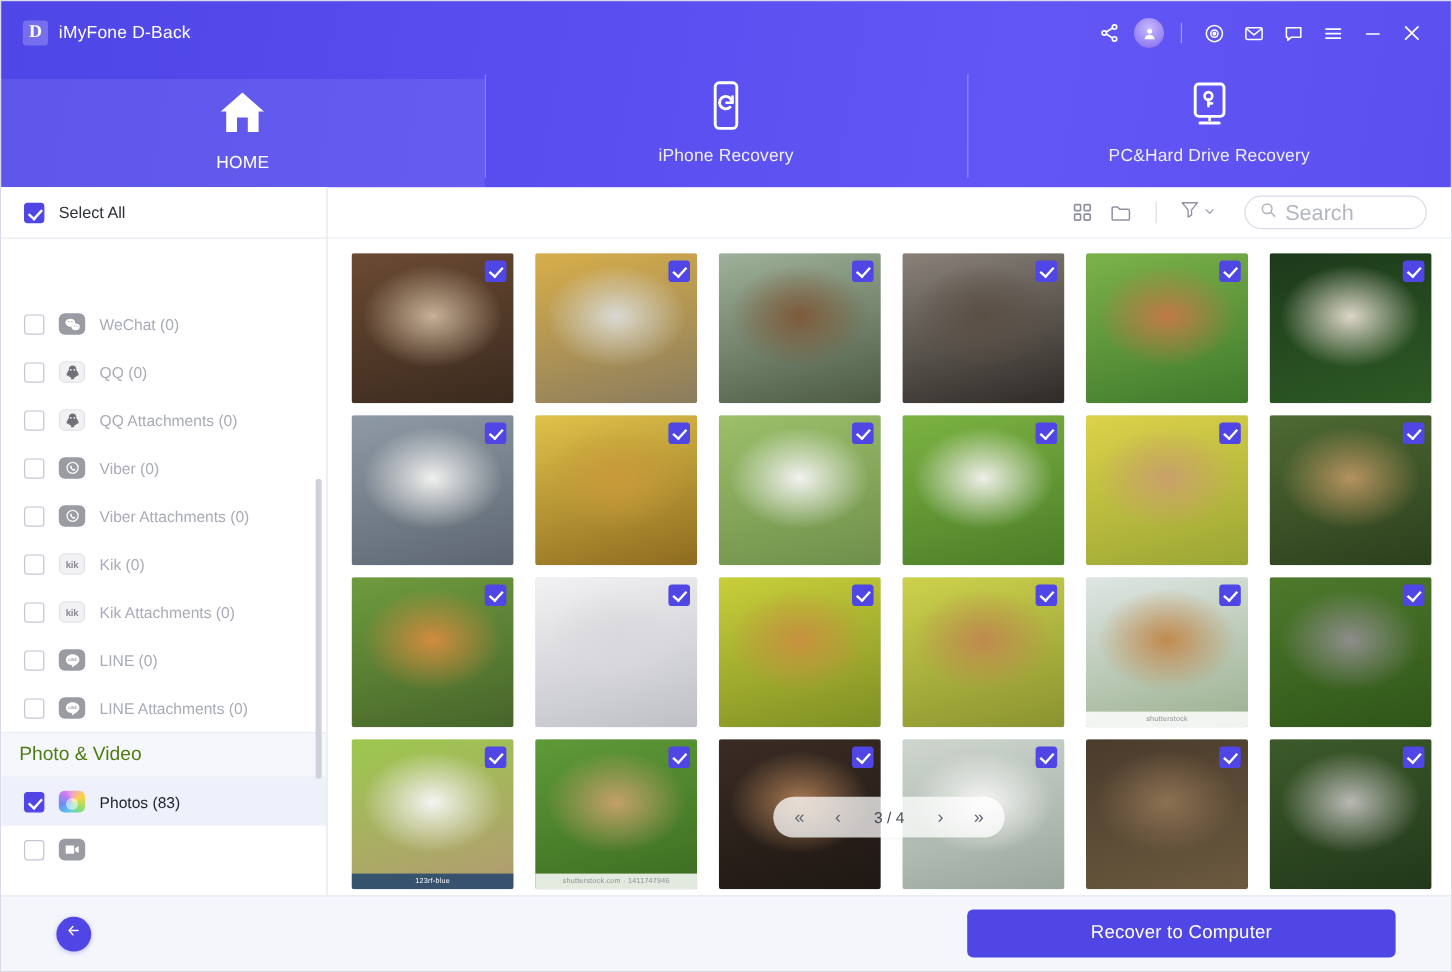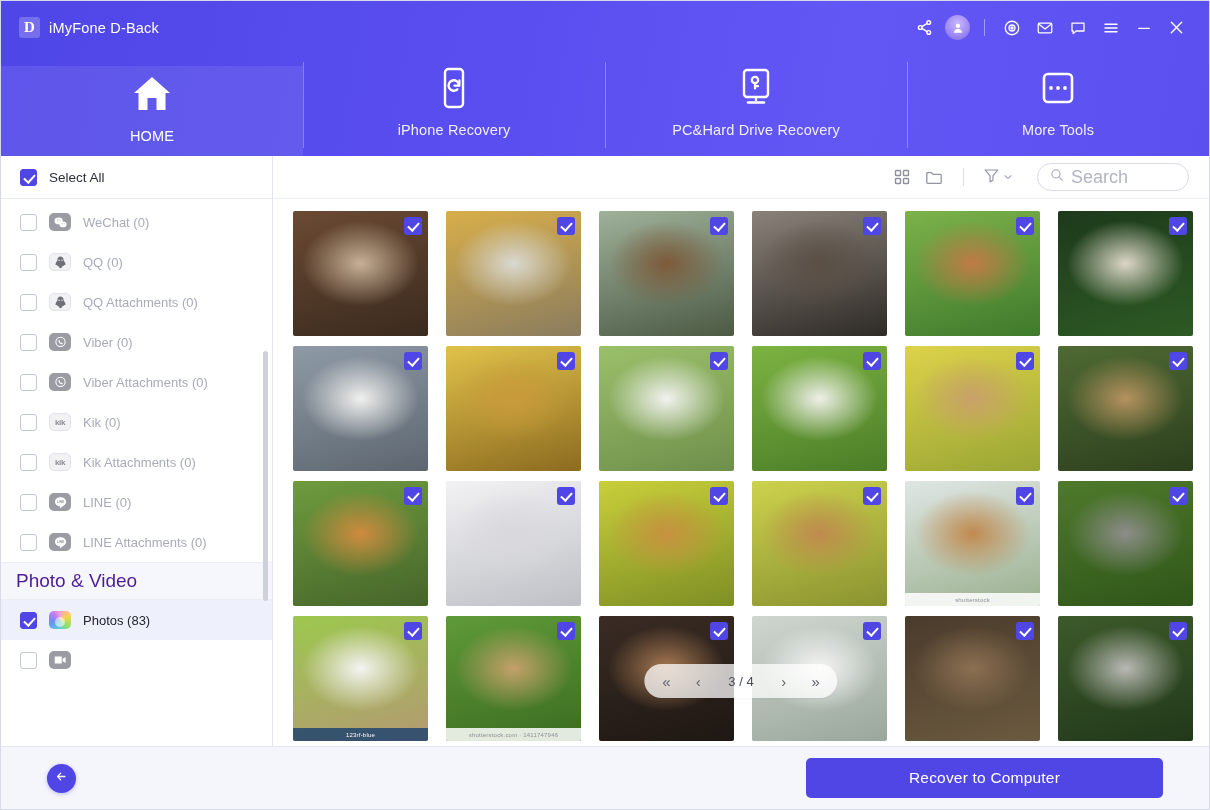--- a/index.html
+++ b/index.html
@@ -98,20 +98,21 @@
 
   
   .sidebar {
     width: 272px;
     flex: 0 0 272px;
     background: #fff;
     border-right: 1px solid #e3e5ef;
     display: flex; flex-direction: column;
     min-height: 0;
     position: relative;
+    gap: 48px;
   }
   .select-all-row {
     height: 43px;
     flex: 0 0 43px;
     display: flex; align-items: center;
     gap: 12px;
     padding-left: 19px;
     border-bottom: 1px solid #e8eaf2;
     cursor: pointer;
   }
@@ -173,22 +174,22 @@
     border-radius:50%; background: rgba(255,255,255,0.55);
   }
   .side-label { font-size: 13px; color: #a9abb6; white-space: nowrap; }
   .side-item.enabled .side-label { color: #3a3c49; }
   .side-item.selected .side-label { color: #22242f; }
   .group-header {
     height: 38px;
     display: flex; align-items: center;
     padding-left: 15px;
     background: #f6f7fc;
-    font-size: 19px;
-    color: #4c1d95;
+    font-size: 16px;
+    color: #4d7c0f;
     border-top: 1px solid #eceef6;
     border-bottom: 1px solid #eceef6;
   }
   .sb-track {
     position: absolute;
     right: 4px; top: 0; width: 5px; height: 100%;
     pointer-events: none;
   }
   .sb-thumb {
     position: absolute;
@@ -460,31 +461,20 @@
             <rect x="8" y="3" width="24" height="27" rx="3"></rect>
             <line x1="20" y1="30" x2="20" y2="34" stroke-width="2.2"></line>
             <line x1="12" y1="35.5" x2="28" y2="35.5" stroke-width="2.6" stroke-linecap="round"></line>
             <circle cx="19" cy="13" r="3.2" stroke-width="2.2"></circle>
             <path d="M19 16.2 L19 21.5 M19 19.2 L22 19.2" stroke-width="2.2" stroke-linecap="round"></path>
           </svg>
         </div>
         <div class="tab-label">PC&amp;Hard Drive Recovery</div>
       </div>
 
-      <div class="tab">
-        <div class="tab-icon">
-          <svg width="38" height="38" viewBox="0 0 38 38" fill="none" stroke="#fff" stroke-width="2.6" stroke-linejoin="round">
-            <rect x="5" y="5" width="28" height="28" rx="4"></rect>
-            <circle cx="12" cy="19" r="1.9" fill="#fff" stroke="none"></circle>
-            <circle cx="19" cy="19" r="1.9" fill="#fff" stroke="none"></circle>
-            <circle cx="26" cy="19" r="1.9" fill="#fff" stroke="none"></circle>
-          </svg>
-        </div>
-        <div class="tab-label">More Tools</div>
-      </div>
     </div>
   </div>
 
   <div class="body">
 
     <div class="sidebar">
 
       <div class="select-all-row">
         <div class="cbx checked"></div>
         <div class="select-all-label">Select All</div>

